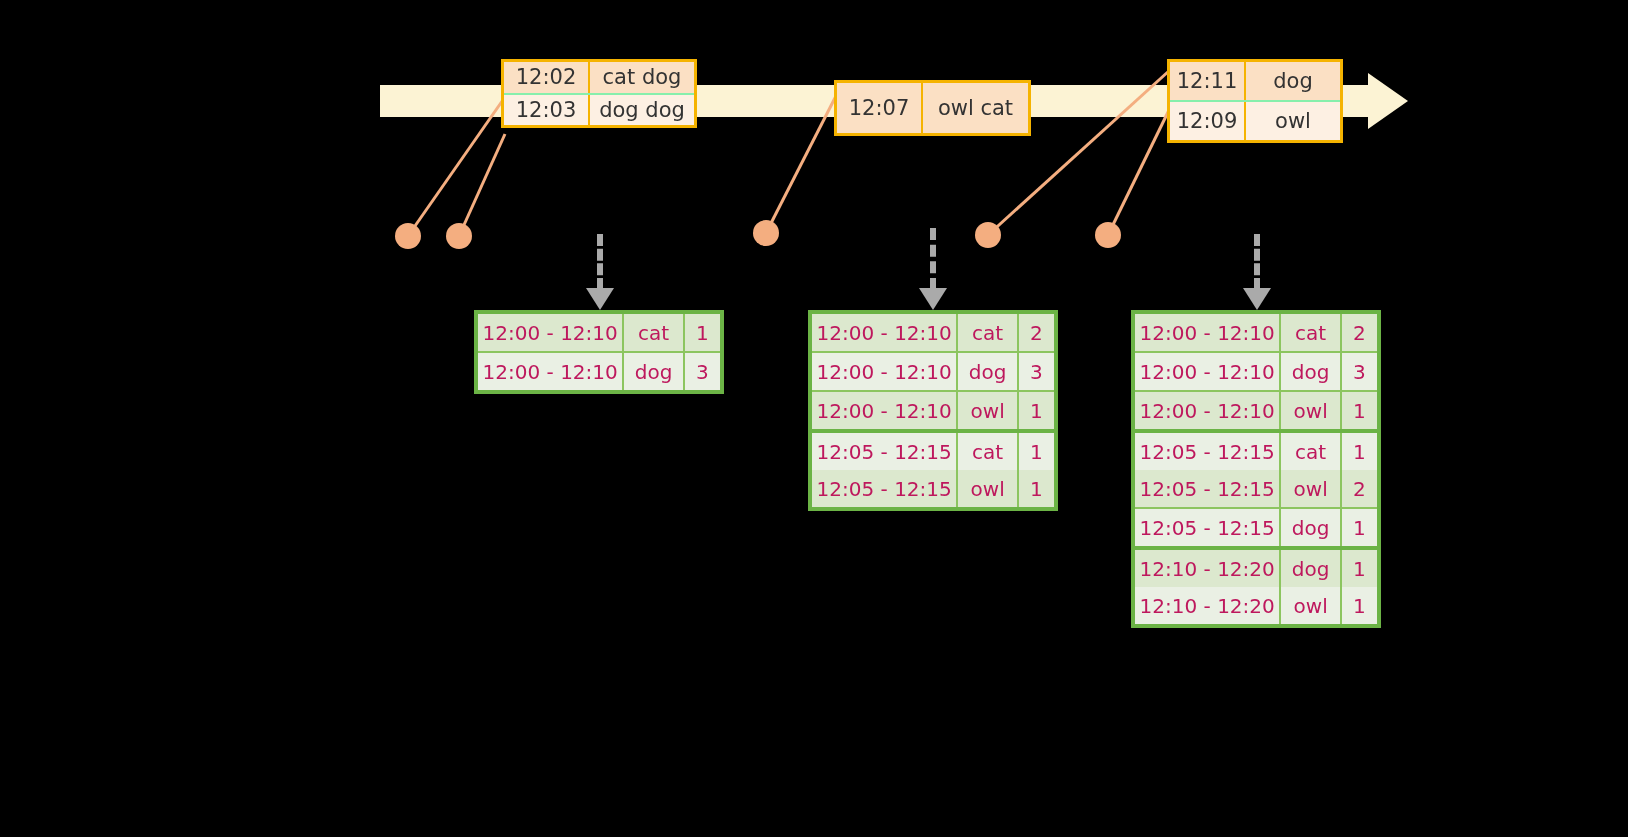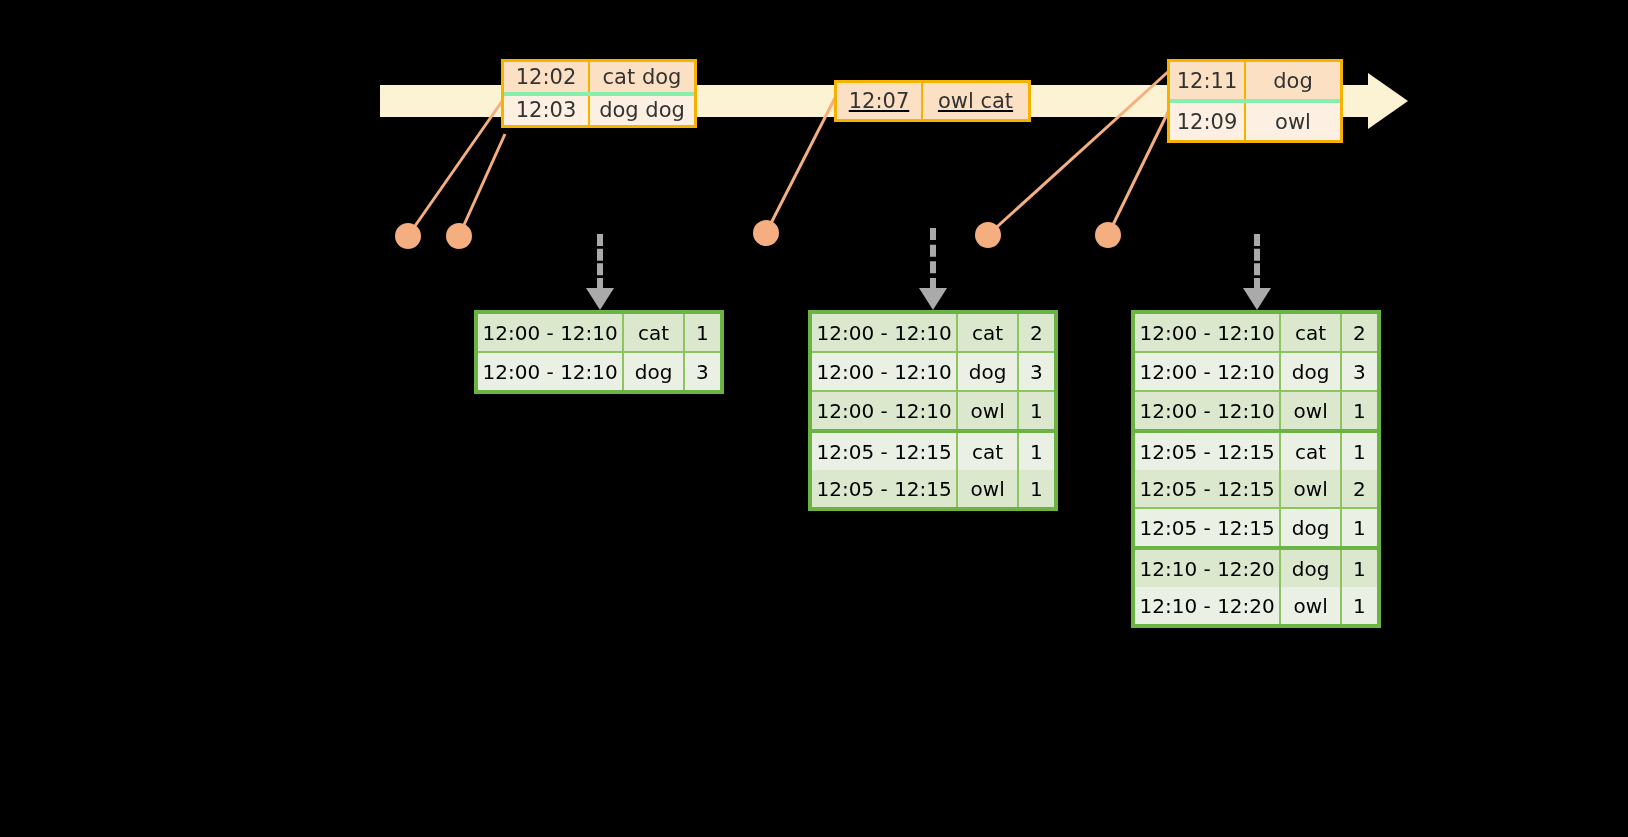--- a/index.html
+++ b/index.html
@@ -12,31 +12,31 @@
   .timeline-bar{position:absolute;left:380px;top:85px;width:1000px;height:32px;
                 background:#FCF3D4;}
   .timeline-head{position:absolute;left:1368px;top:73px;width:0;height:0;
                  border-top:28px solid transparent;border-bottom:28px solid transparent;
                  border-left:40px solid #FCF3D4;}
 
   
   .ev{position:absolute;border:3px solid #F5B300;box-sizing:border-box;
       display:flex;flex-direction:column;}
   .ev-row{display:flex;flex:1;}
-  .ev-row + .ev-row{border-top:4px solid #86efac;}
+  .ev-row + .ev-row{border-top:2px solid #86efac;}
   .ev-row.dark .c{background:#FBE0C4;}
   .ev-row.light .c{background:#FDF0E3;}
   .ev .c{display:flex;align-items:center;justify-content:center;
          font-size:21px;color:#333;}
   .ev .c.time{width:84px;border-right:2px solid #F5B300;}
   .ev .c.val{flex:1;}
 
   #ev1{left:501px;top:59px;width:196px;height:69px;}
   #ev1 .c.time{width:84px;}
-  #ev2{left:834px;top:80px;width:197px;height:42px;text-decoration:underline;}
+  #ev2{left:834px;top:80px;width:197px;height:56px;}
   #ev2 .c.time{width:84px;}
   #ev3{left:1167px;top:59px;width:176px;height:84px;}
   #ev3 .c.time{width:74px;}
 
   
   .dot{position:absolute;width:26px;height:26px;border-radius:50%;
        background:#F4AE80;}
   .conn{position:absolute;top:0;left:0;width:1628px;height:837px;
         pointer-events:none;}
 
@@ -48,21 +48,21 @@
                 border-left:14px solid transparent;border-right:14px solid transparent;
                 border-top:22px solid #AAAAAA;}
 
   
   .tbl{position:absolute;border:4px solid #6BB345;box-sizing:border-box;}
   .trow{display:flex;height:37px;}
   .trow.sep{border-top:4px solid #6BB345;}
   .trow.plain + .trow.plain{border-top:2px solid #8CC55F;}
   .trow.sep + .trow.plain{border-top:0;}
   .tc{display:flex;align-items:center;justify-content:center;
-      font-size:20px;color:#000000;box-sizing:border-box;}
+      font-size:20px;color:#be185d;box-sizing:border-box;}
   .tc + .tc{border-left:2px solid #8CC55F;}
   .trow.dark .tc{background:#DCE8CE;}
   .trow.light .tc{background:#EAF0E4;}
   .tc.win{width:148px;}
   .tc.key{width:62px;text-align:right;}
   .tc.cnt{width:38px;}
 
   #tbl1{left:474px;top:310px;width:250px;}
   #tbl2{left:808px;top:310px;width:250px;}
   #tbl3{left:1131px;top:310px;width:250px;}

